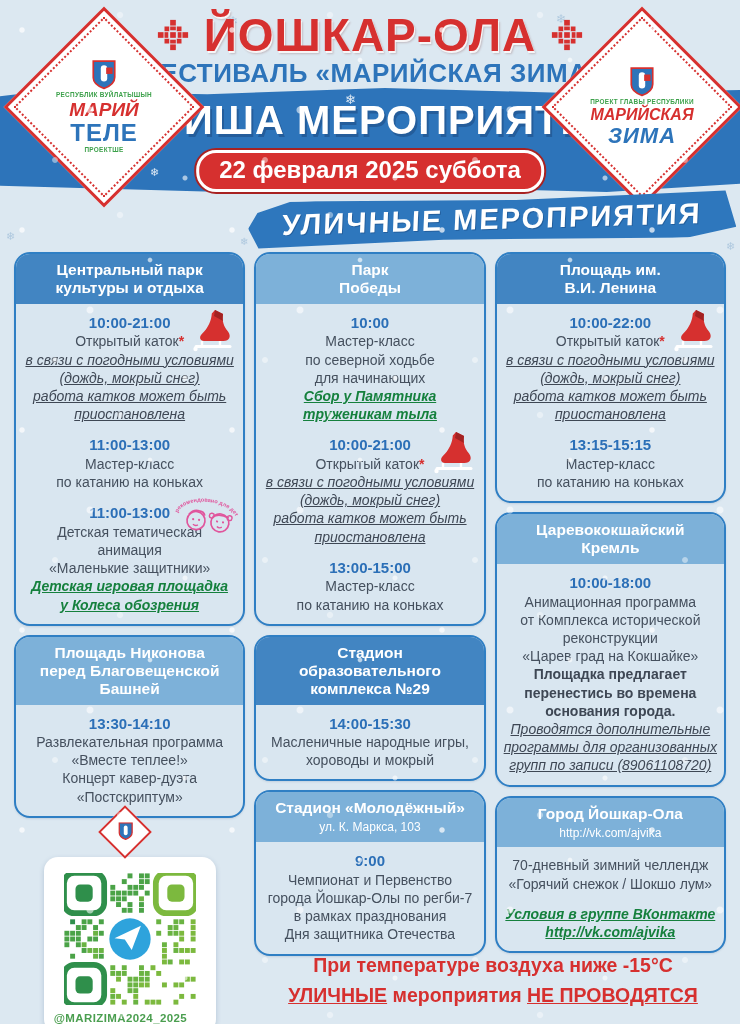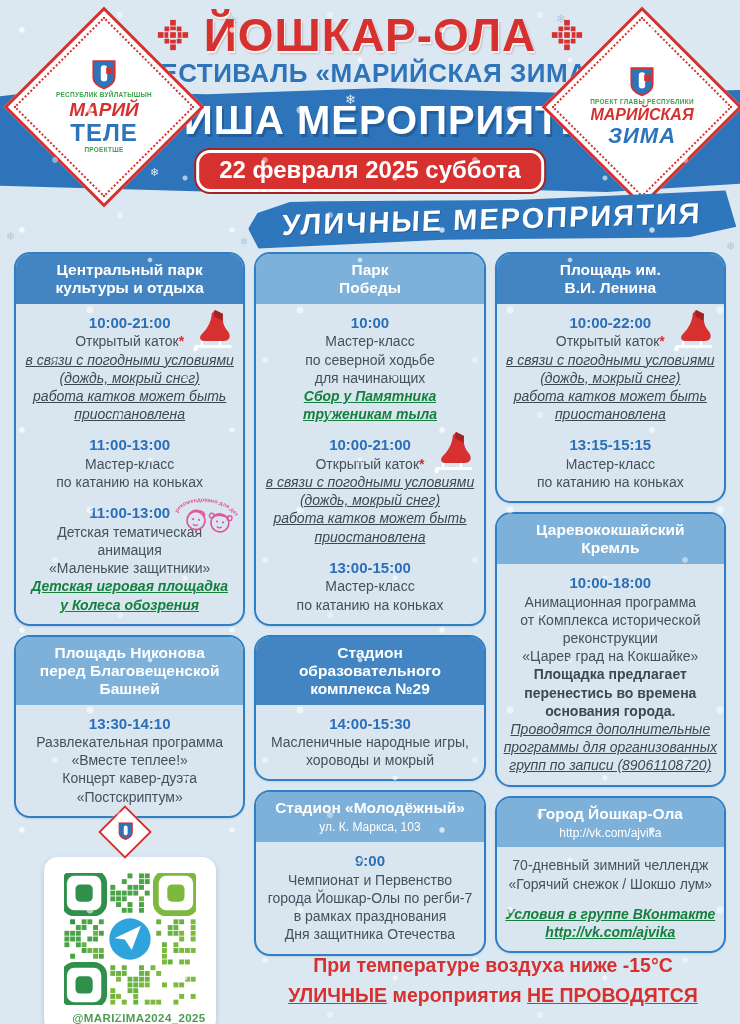--- a/index.html
+++ b/index.html
@@ -21,21 +21,21 @@
   .city{font-size:46px;font-weight:800;color:#d6302f;letter-spacing:1px;
     text-shadow:1px 2px 0 rgba(255,255,255,.85), 2px 3px 2px rgba(120,60,60,.25);}
   .festival{position:absolute;top:58px;left:0;right:0;text-align:center;z-index:6;
     color:#2d74ba;font-size:26px;font-weight:800;letter-spacing:.5px;}
   .band{position:absolute;left:0;top:88px;width:740px;height:104px;background:#2d74ba;z-index:2;
     clip-path:polygon(0 8%,6% 3%,28% 6%,52% 0,78% 5%,100% 2%,100% 92%,82% 100%,55% 95%,30% 100%,0 94%);}
   .afisha{position:absolute;top:98px;left:0;right:0;text-align:center;z-index:6;color:#fff;
     font-size:40px;font-weight:800;letter-spacing:1px;text-shadow:2px 3px 0 rgba(23,61,110,.4);}
   .date-pill{position:absolute;top:150px;left:50%;transform:translateX(-50%);z-index:6;
     background:#d6302f;color:#fff;font-size:24px;font-weight:800;padding:3px 20px 5px;
-    border:3px solid #fff;border-radius:14px;box-shadow:0 0 0 2px #a82222;white-space:nowrap;}
+    border:3px solid #fff;border-radius:20px;box-shadow:0 0 0 2px #a82222;white-space:nowrap;}
   .flake{position:absolute;z-index:5;color:rgba(255,255,255,.85);pointer-events:none;}
   .flake.bg{color:rgba(130,170,205,.5);}
   
   .diamond{position:absolute;width:136px;height:136px;background:#fff;z-index:7;
     border:3px solid #d6302f;transform:rotate(45deg);}
   .diamond::before{content:"";position:absolute;inset:4px;border:2px dotted #d6302f;}
   .diamond.left{left:33px;top:36px;}
   .diamond.right{left:571px;top:36px;}
   .dcontent{position:absolute;left:-8px;right:-8px;top:0;bottom:0;transform:rotate(-45deg);
     display:flex;flex-direction:column;align-items:center;justify-content:center;text-align:center;line-height:1.05;}
@@ -72,21 +72,21 @@
   .ast{color:#d6302f;font-weight:800;}
   .icon-skate{position:absolute;right:2px;top:-6px;width:46px;height:50px;}
   .icon-kids{position:absolute;right:-4px;top:-12px;width:70px;height:46px;transform:rotate(8deg);}
   
   .qrwrap{position:relative;margin-top:30px;display:flex;justify-content:center;}
   .qrcard{position:relative;width:152px;background:#fff;border-radius:14px;
     padding:16px 10px 9px;box-shadow:0 2px 5px rgba(60,90,130,.25);}
   .mini-diamond{position:absolute;top:-44px;left:50%;margin-left:-24px;width:34px;height:34px;
     background:#fff;border:2px solid #d6302f;transform:rotate(45deg);z-index:3;}
   .mini-diamond svg{transform:rotate(-45deg);display:block;margin:7px auto 0;}
-  .qrcaption{margin-top:7px;text-align:right;color:#4a9e4f;font-weight:bold;font-size:11.5px;letter-spacing:.4px;}
+  .qrcaption{margin-top:7px;text-align:left;color:#4a9e4f;font-weight:bold;font-size:11.5px;letter-spacing:.4px;}
   
   .footer{position:absolute;left:250px;right:4px;top:950px;z-index:10;text-align:center;
     color:#d6302f;font-weight:800;font-size:19.5px;line-height:1.55;}
   .footer .u{text-decoration:underline;}
 </style>
 </head>
 <body>
 
 <div class="poster">
 

